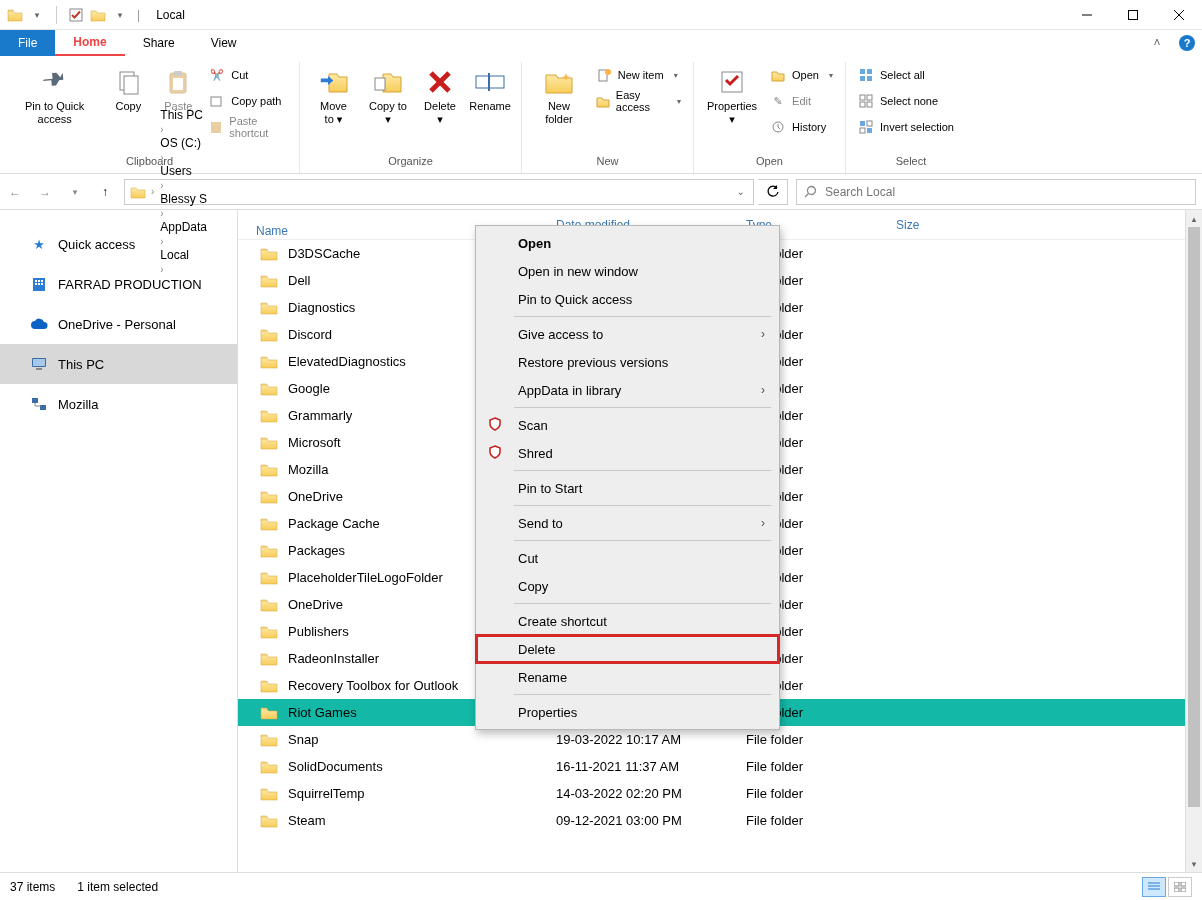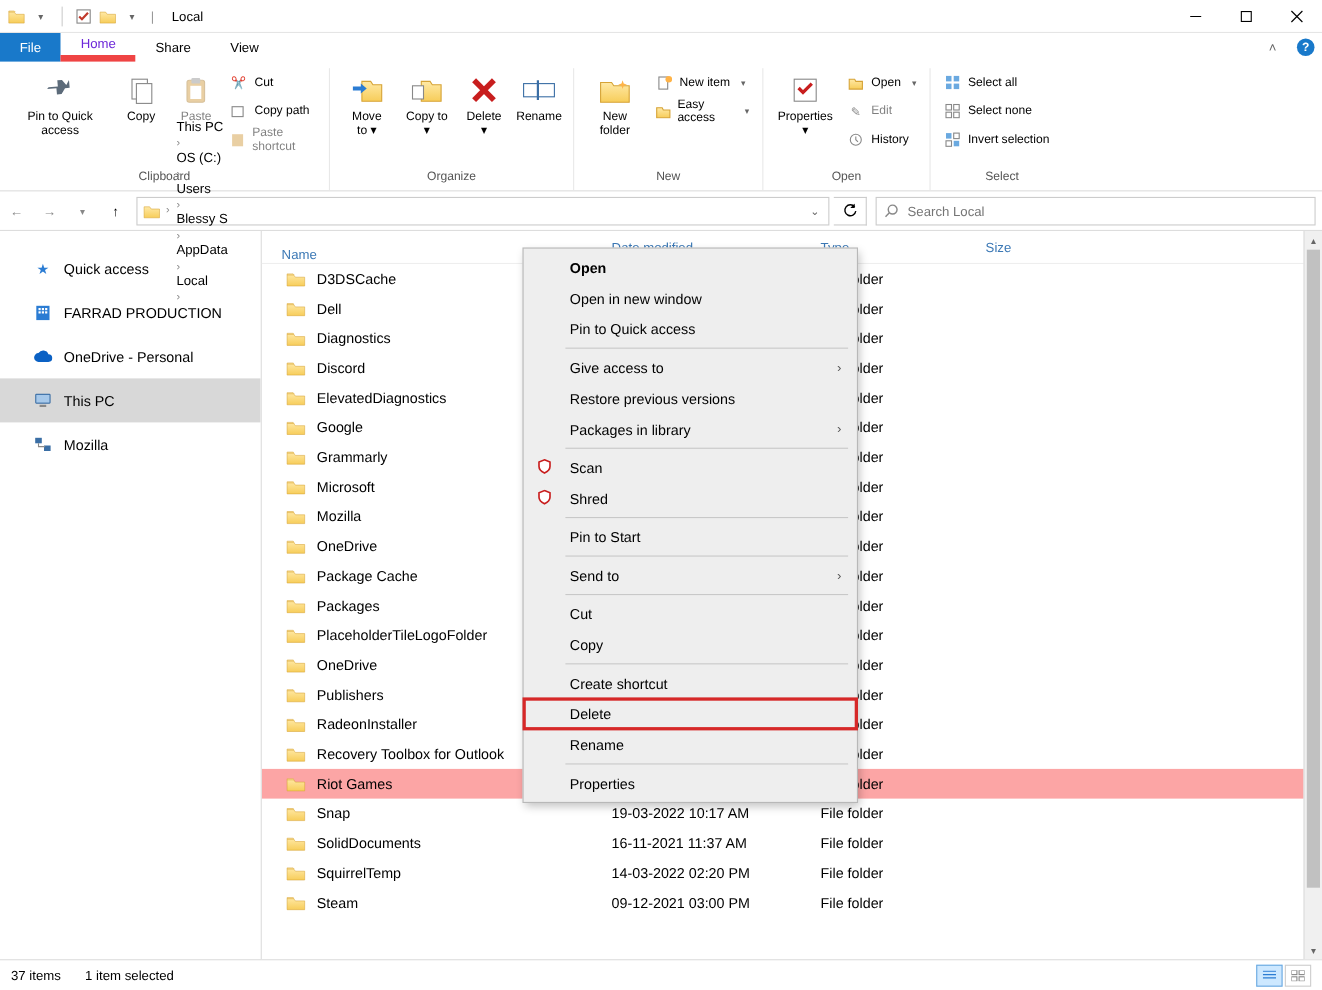--- a/index.html
+++ b/index.html
@@ -12,21 +12,21 @@
 .titlebar .divider { width: 1px; height: 18px; background: #ccc; margin: 0 6px; }
 .titlebar .title { padding-left: 6px; font-size: 12px; }
 .titlebar .spacer { flex: 1; }
 .titlebar .winbtn { width: 46px; height: 30px; display: flex; align-items: center; justify-content: center; font-size: 14px; }
 .folder-icon-svg { width: 16px; height: 14px; }
 
 
 .tabbar { height: 26px; display: flex; align-items: stretch; background: #fff; }
 .tabbar .file-tab { background: #1979ca; color: #fff; padding: 0 18px; display: flex; align-items: center; font-size: 12px; }
 .tabbar .tab { padding: 0 18px; display: flex; align-items: center; font-size: 12px; }
-.tabbar .tab.active { border-bottom: 6px solid #ef4444; color: #6d28d9; }
+.tabbar .tab.active { border-bottom: 2px solid #ef4444; color: #ef4444; font-weight: bold; }
 .tabbar .spacer { flex: 1; }
 .tabbar .collapse { width: 30px; display: flex; align-items: center; justify-content: center; color: #666; }
 .tabbar .help-icon { width: 30px; display: flex; align-items: center; justify-content: center; }
 .help-circle { width: 16px; height: 16px; border-radius: 50%; background: #1979ca; color: #fff; font-size: 11px; display: flex; align-items: center; justify-content: center; font-weight: bold; }
 
 
 .ribbon { height: 118px; background: #fff; border-bottom: 1px solid #ddd; display: flex; padding-top: 6px; }
 .ribbon-group { display: flex; flex-direction: column; border-right: 1px solid #e8e8e8; }
 .ribbon-group-body { flex: 1; display: flex; align-items: flex-start; padding: 0 6px; }
 .ribbon-group-label { height: 18px; text-align: center; font-size: 11px; color: #555; }
@@ -64,21 +64,21 @@
 .filelist .header { height: 30px; display: flex; align-items: center; border-bottom: 1px solid #eee; color: #3b78b5; font-size: 12px; }
 .filelist .header .col { padding: 0 8px; display: flex; align-items: center; gap: 6px; }
 .filelist .header .col.name { flex: 0 0 310px; padding-left: 18px; margin-top: 12px; }
 .filelist .header .col.date { flex: 0 0 190px; }
 .filelist .header .col.type { flex: 0 0 150px; }
 .filelist .header .col.size { flex: 0 0 100px; }
 .filelist .header .sort-arrow { font-size: 9px; color: #666; margin-left: auto; }
 
 .filelist .rows { flex: 1; overflow: hidden; }
 .filelist .row { height: 27px; display: flex; align-items: center; font-size: 13px; }
-.filelist .row.selected { background: #fca5a5; }
+.filelist .row.selected { background: #14b8a6; }
 .filelist .row .cell { padding: 0 8px; white-space: nowrap; overflow: hidden; text-overflow: ellipsis; display: flex; align-items: center; gap: 10px; }
 .filelist .row .cell.name { flex: 0 0 310px; padding-left: 22px; }
 .filelist .row .cell.date { flex: 0 0 190px; color: #000; }
 .filelist .row .cell.type { flex: 0 0 150px; }
 .filelist .row .cell.size { flex: 0 0 100px; }
 .folder-ic { width: 18px; height: 16px; }
 
 .scrollbar-v { position: absolute; right: 0; top: 0; bottom: 0; width: 17px; background: #f0f0f0; border-left: 1px solid #ddd; display: flex; flex-direction: column; }
 .scrollbar-v .arrow { height: 17px; display: flex; align-items: center; justify-content: center; font-size: 9px; color: #666; }
 .scrollbar-v .thumb { background: #c1c1c1; margin: 0 2px; flex: 0 0 580px; }
@@ -802,21 +802,21 @@
   <div class="mi bold">Open</div>
   <div class="mi">Open in new window</div>
   <div class="mi">Pin to Quick access</div>
   <hr>
   <div class="mi">
       <span>Give access to</span>
       <span class="arrow">›</span>
     </div>
   <div class="mi">Restore previous versions</div>
   <div class="mi">
-      <span>Packages in library</span>
+      <span>AppData in library</span>
       <span class="arrow">›</span>
     </div>
   <hr>
   <div class="mi">
       <span class="ic">
         <svg width="14" height="14" viewBox="0 0 14 14">
           <path fill="#fff" stroke="#c81e1e" stroke-width="1.5" d="M7 1 l5 2 v4 c0 3 -3 5 -5 6 c-2-1 -5-3 -5-6 v-4 z"></path>
         </svg>
       </span>
       <span>Scan</span>

